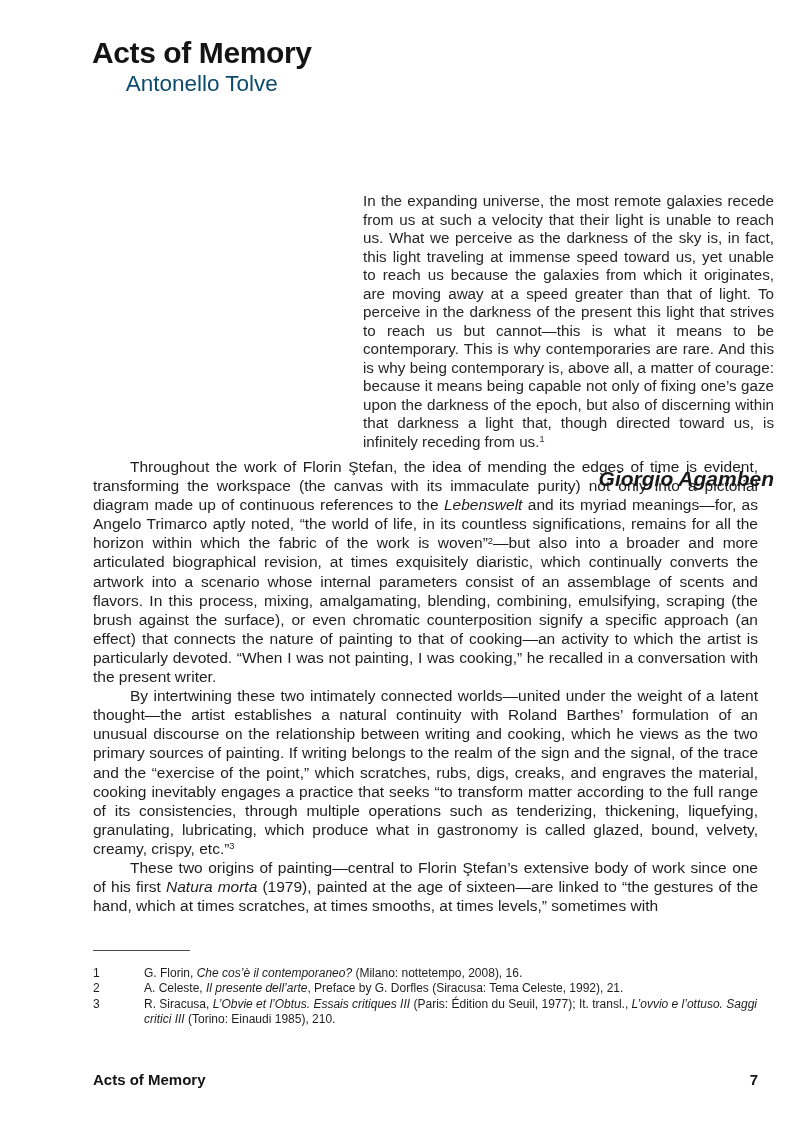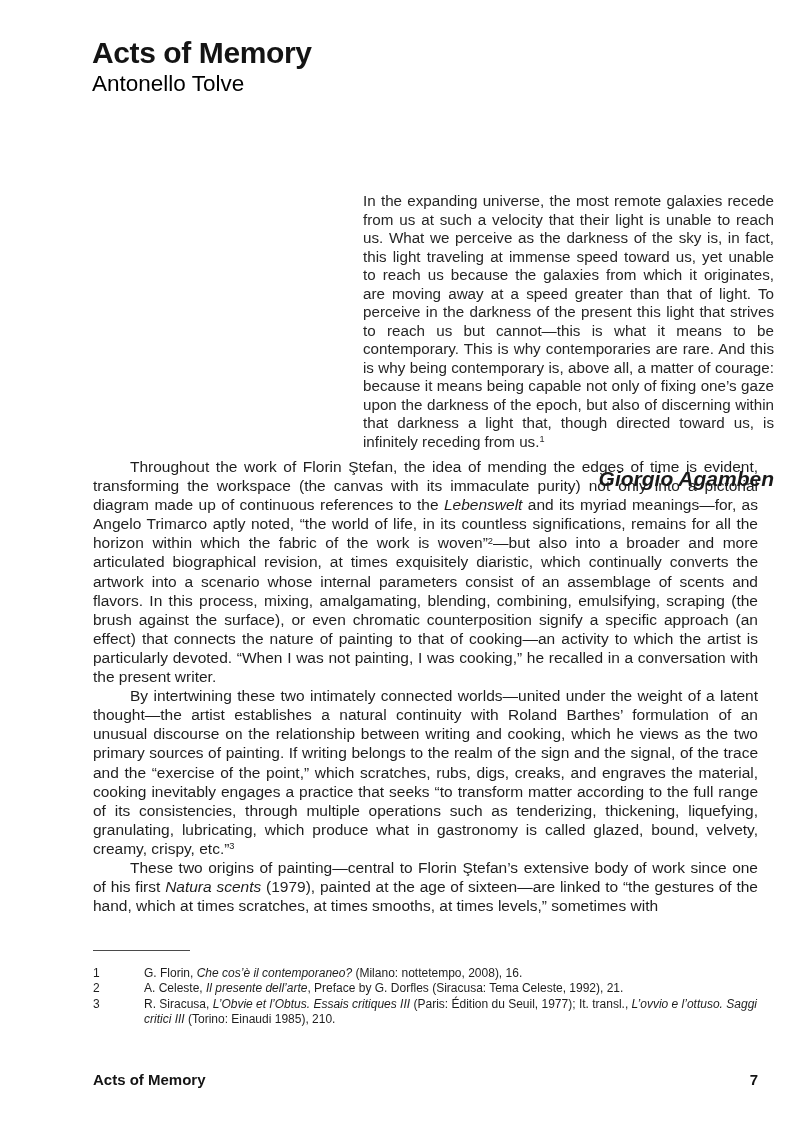--- a/index.html
+++ b/index.html
@@ -25,21 +25,22 @@
     line-height: 32px;
     font-weight: 700;
     letter-spacing: -0.4px;
     color: #141414;
   }
   .doc-author {
     margin: 2px 0 0 0;
     font-size: 22.5px;
     line-height: 26px;
     font-weight: 400;
-    color: #000000;
+    color: #0c4a6e;
+    text-align: center;
   }
 
   
   .epigraph { position: absolute; left: 347px; top: 176px; width: 411px; margin: 16px; }
   .epigraph-text {
     margin: 0;
     font-size: 15.2px;
     line-height: 18.5px;
     text-align: justify;
     color: #262626;
@@ -116,21 +117,21 @@
   </header>
 
   <figure class="epigraph">
     <blockquote class="epigraph-text"><span>In the expanding universe, the most remote galaxies recede from us at such a velocity that their light is unable to reach us. What we perceive as the darkness of the sky is, in fact, this light traveling at immense speed toward us, yet unable to reach us because the galaxies from which it originates, are moving away at a speed greater than that of light. To perceive in the darkness of the present this light that strives to reach us but cannot—this is what it means to be contemporary. This is why contemporaries are rare. And this is why being contemporary is, above all, a matter of courage: because it means being capable not only of fixing one’s gaze upon the darkness of the epoch, but also of discerning within that darkness a light that, though directed toward us, is infinitely receding from us.</span><sup>1</sup></blockquote>
     <figcaption class="epigraph-attribution">Giorgio Agamben</figcaption>
   </figure>
 
   <main class="article">
     <p><span>Throughout the work of Florin Ştefan, the idea of mending the edges of time is evident, transforming the workspace (the canvas with its immaculate purity) not only into a pictorial diagram made up of continuous references to the </span><em>Lebenswelt</em><span> and its myriad meanings—for, as Angelo Trimarco aptly noted, “the world of life, in its countless significations, remains for all the horizon within which the fabric of the work is woven”</span><sup>2</sup><span>—but also into a broader and more articulated biographical revision, at times exquisitely diaristic, which continually converts the artwork into a scenario whose internal parameters consist of an assemblage of scents and flavors. In this process, mixing, amalgamating, blending, combining, emulsifying, scraping (the brush against the surface), or even chromatic counterposition signify a specific approach (an effect) that connects the nature of painting to that of cooking—an activity to which the artist is particularly devoted. “When I was not painting, I was cooking,” he recalled in a conversation with the present writer.</span></p>
     <p><span>By intertwining these two intimately connected worlds—united under the weight of a latent thought—the artist establishes a natural continuity with Roland Barthes’ formulation of an unusual discourse on the relationship between writing and cooking, which he views as the two primary sources of painting. If writing belongs to the realm of the sign and the signal, of the trace and the “exercise of the point,” which scratches, rubs, digs, creaks, and engraves the material, cooking inevitably engages a practice that seeks “to transform matter according to the full range of its consistencies, through multiple operations such as tenderizing, thickening, liquefying, granulating, lubricating, which produce what in gastronomy is called glazed, bound, velvety, creamy, crispy, etc.”</span><sup>3</sup></p>
-    <p><span>These two origins of painting—central to Florin Ştefan’s extensive body of work since one of his first </span><em>Natura scents</em><span> (1979), painted at the age of sixteen—are linked to “the gestures of the hand, which at times scratches, at times smooths, at times levels,” sometimes with</span></p>
+    <p><span>These two origins of painting—central to Florin Ştefan’s extensive body of work since one of his first </span><em>Natura morta</em><span> (1979), painted at the age of sixteen—are linked to “the gestures of the hand, which at times scratches, at times smooths, at times levels,” sometimes with</span></p>
   </main>
 
   <section class="footnotes">
     <div class="fn-rule"></div>
     <div class="fn-row">
       <span class="fn-num">1</span>
       <span class="fn-text"><span>G. Florin, </span><em>Che cos’è il contemporaneo?</em><span> (Milano: nottetempo, 2008), 16.</span></span>
     </div>
     <div class="fn-row">
       <span class="fn-num">2</span>

